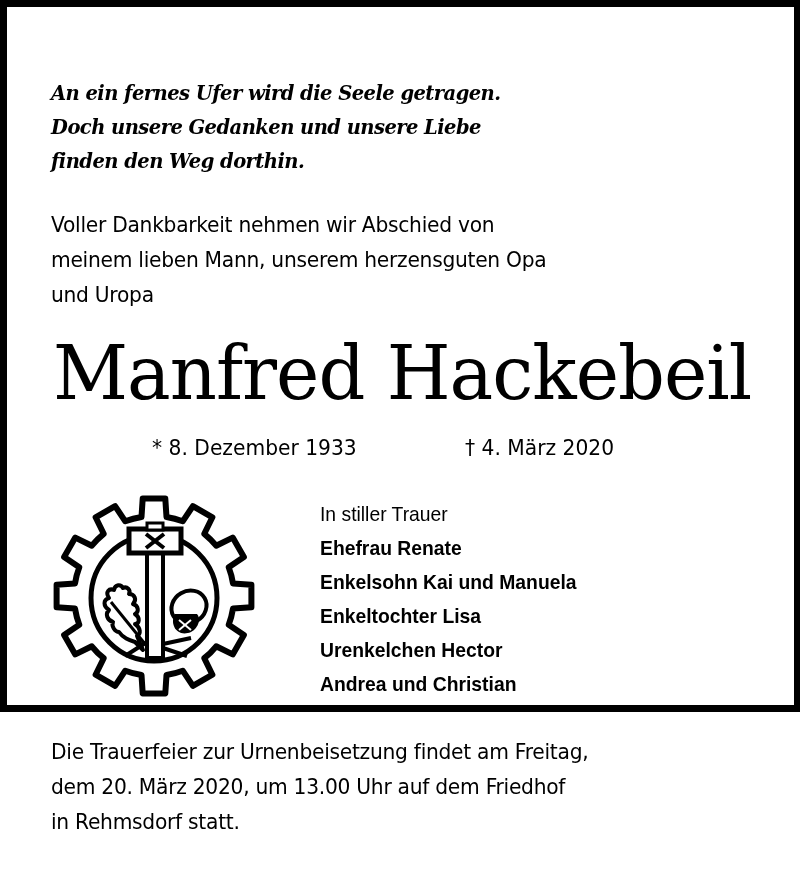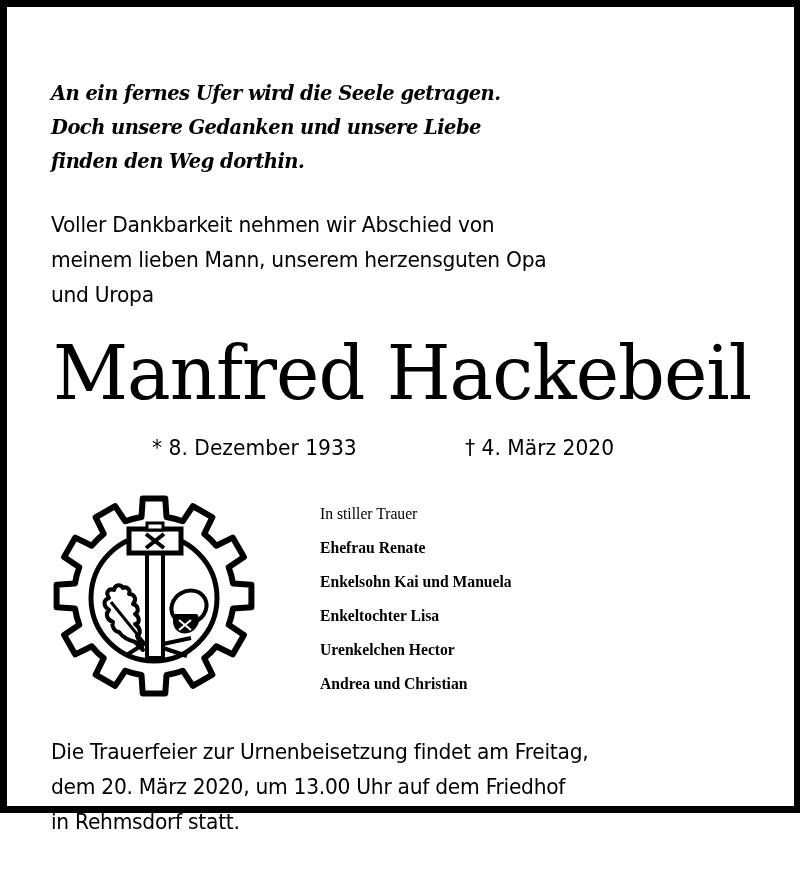--- a/index.html
+++ b/index.html
@@ -1,19 +1,19 @@
 <!DOCTYPE html>
 <html><head>
 <meta charset="utf-8">
 <style>
   html, body { margin: 0; padding: 0; background: #ffffff; }
   body { width: 800px; height: 889px; position: relative; overflow: hidden; }
   .frame {
     position: absolute; left: 0; top: 0;
-    width: 800px; height: 813px;
+    width: 800px; height: 712px;
     box-sizing: border-box;
     border-top: 7px solid #000;
     border-left: 7px solid #000;
     border-right: 6px solid #000;
     border-bottom: 7px solid #000;
     background: #fff;
   }
   .abs { position: absolute; white-space: nowrap; color: #000; }
   .poem {
     left: 44px; top: 69px;
@@ -43,22 +43,22 @@
     top: 423px;
     font-family: "DejaVu Sans", sans-serif;
     font-size: 22px; line-height: 36px;
     transform: scaleX(0.92); transform-origin: left top;
   }
   .birth { left: 145px; }
   .death { left: 458px; }
   .emblem { left: 44px; top: 485px; width: 206px; height: 208px; }
   .mourners {
     left: 313px; top: 490px;
-    font-family: Liberation Serif, serif;
-    font-size: 17px; line-height: 34px;
+    font-family: Liberation Sans, sans-serif;
+    font-size: 21px; line-height: 34px;
   }
   .mourners .lead { font-weight: normal; transform: scaleX(0.92); transform-origin: left top; height: 34px; }
   .mourners .person { font-weight: bold; height: 34px; transform: scaleX(0.92); transform-origin: left top; }
   .service {
     left: 44px; top: 727px;
     font-family: "DejaVu Sans", sans-serif;
     font-size: 22px; line-height: 35px;
     letter-spacing: -0.3px;
     transform: scaleX(0.92); transform-origin: left top;
   }

